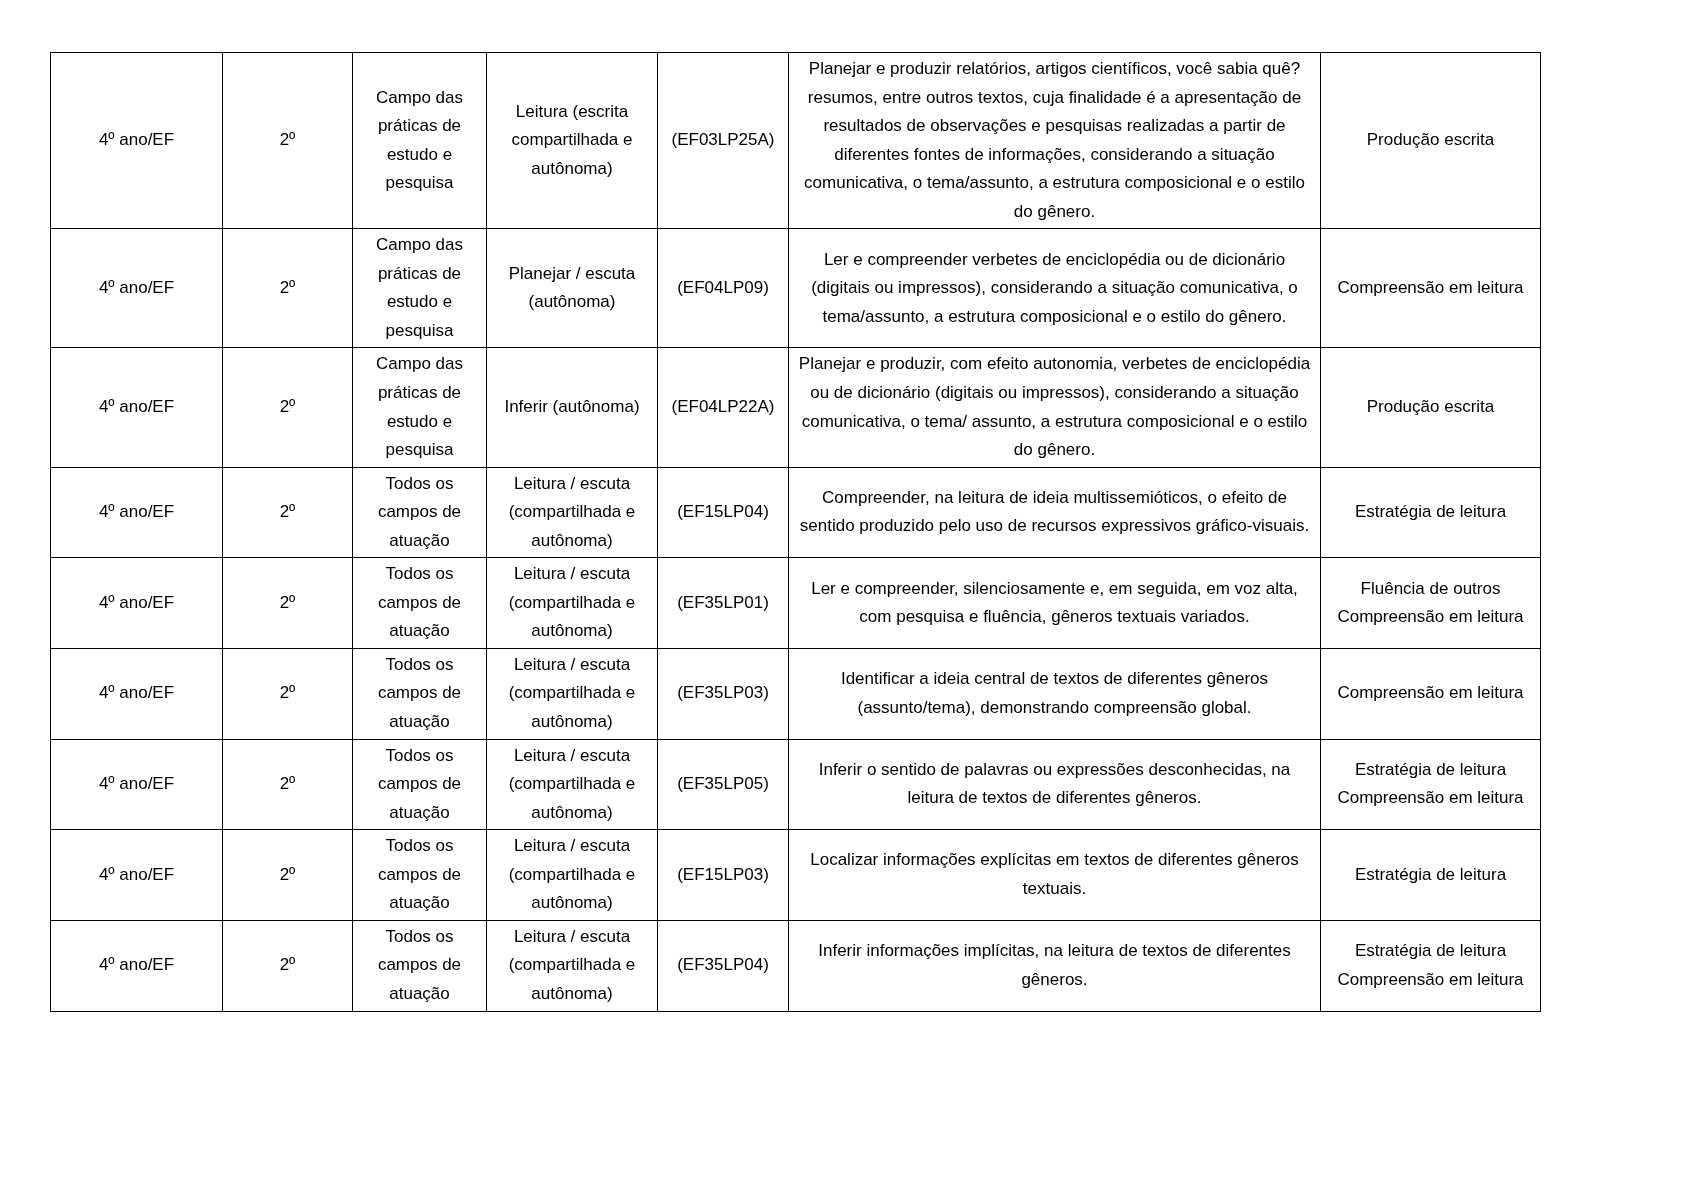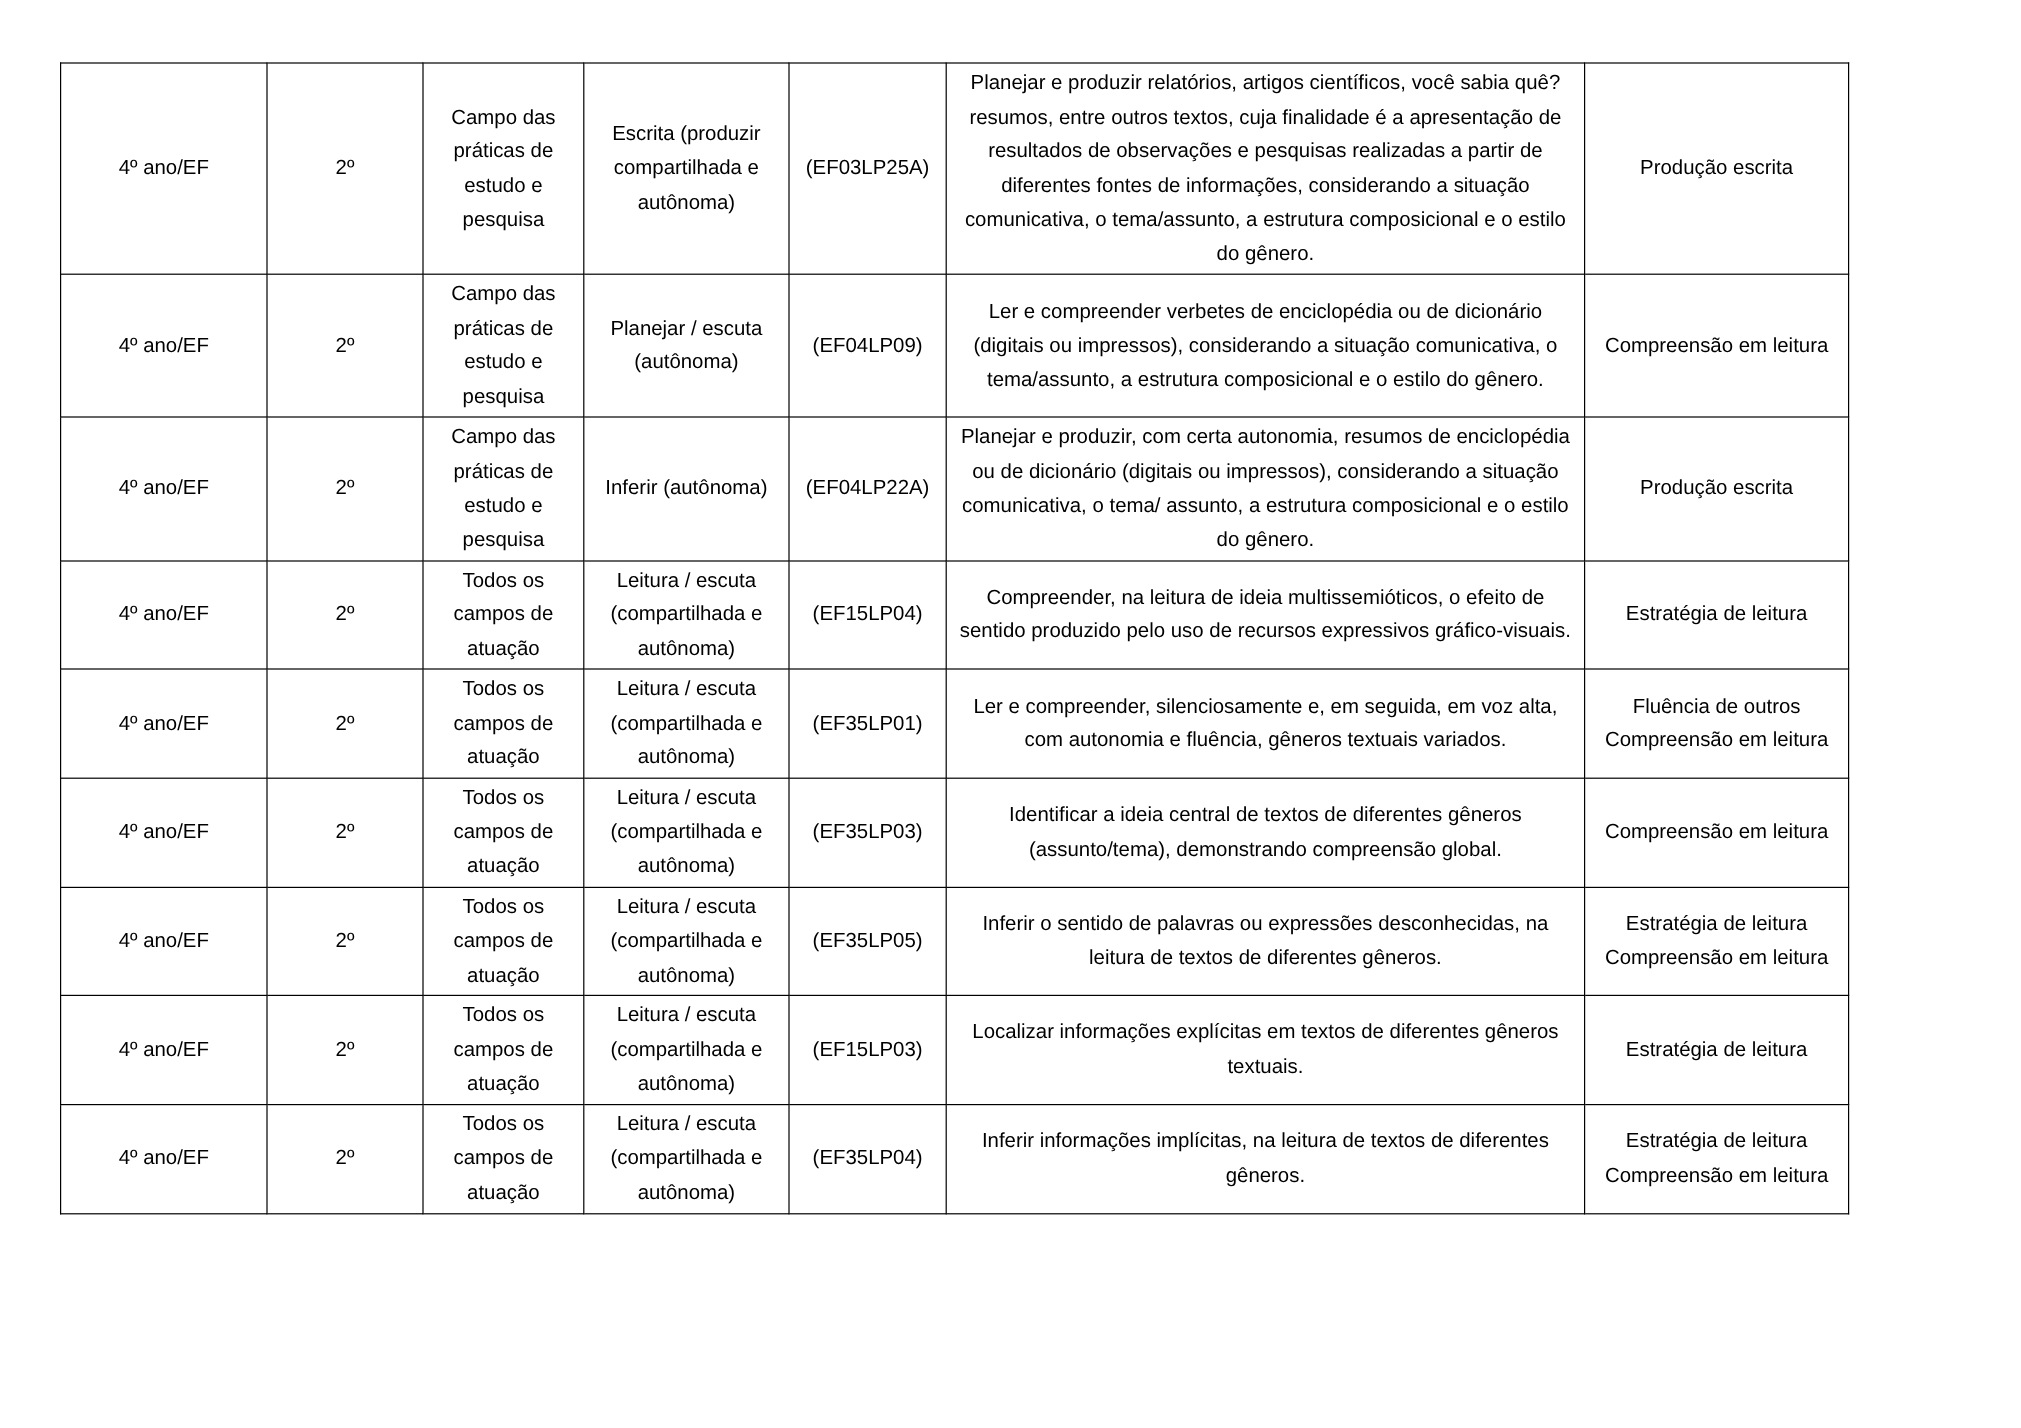--- a/index.html
+++ b/index.html
@@ -51,59 +51,59 @@
       <col style="width:171px">
       <col style="width:131px">
       <col style="width:532px">
       <col style="width:220px">
     </colgroup>
     <tbody>
         <tr>
     <td class="c-grade">4º ano/EF</td>
     <td class="c-bimester">2º</td>
     <td class="c-field">Campo das práticas de estudo e pesquisa</td>
-    <td class="c-practice">Escrita (produzir compartilhada e autônoma)</td>
+    <td class="c-practice">Leitura (escrita compartilhada e autônoma)</td>
     <td class="c-code">(EF03LP25A)</td>
     <td class="c-skill">Planejar e produzir relatórios, artigos científicos, você sabia quê? resumos, entre outros textos, cuja finalidade é a apresentação de resultados de observações e pesquisas realizadas a partir de diferentes fontes de informações, considerando a situação comunicativa, o tema/assunto, a estrutura composicional e o estilo do gênero.</td>
     <td class="c-object">Produção escrita</td>
   </tr>
         <tr>
     <td class="c-grade">4º ano/EF</td>
     <td class="c-bimester">2º</td>
     <td class="c-field">Campo das práticas de estudo e pesquisa</td>
     <td class="c-practice">Planejar / escuta (autônoma)</td>
     <td class="c-code">(EF04LP09)</td>
     <td class="c-skill">Ler e compreender verbetes de enciclopédia ou de dicionário (digitais ou impressos), considerando a situação comunicativa, o tema/assunto, a estrutura composicional e o estilo do gênero.</td>
     <td class="c-object">Compreensão em leitura</td>
   </tr>
         <tr>
     <td class="c-grade">4º ano/EF</td>
     <td class="c-bimester">2º</td>
     <td class="c-field">Campo das práticas de estudo e pesquisa</td>
     <td class="c-practice">Inferir (autônoma)</td>
     <td class="c-code">(EF04LP22A)</td>
-    <td class="c-skill">Planejar e produzir, com certa autonomia, resumos de enciclopédia ou de dicionário (digitais ou impressos), considerando a situação comunicativa, o tema/ assunto, a estrutura composicional e o estilo do gênero.</td>
+    <td class="c-skill">Planejar e produzir, com efeito autonomia, verbetes de enciclopédia ou de dicionário (digitais ou impressos), considerando a situação comunicativa, o tema/ assunto, a estrutura composicional e o estilo do gênero.</td>
     <td class="c-object">Produção escrita</td>
   </tr>
         <tr>
     <td class="c-grade">4º ano/EF</td>
     <td class="c-bimester">2º</td>
     <td class="c-field">Todos os campos de atuação</td>
     <td class="c-practice">Leitura / escuta (compartilhada e autônoma)</td>
     <td class="c-code">(EF15LP04)</td>
     <td class="c-skill">Compreender, na leitura de ideia multissemióticos, o efeito de sentido produzido pelo uso de recursos expressivos gráfico-visuais.</td>
     <td class="c-object">Estratégia de leitura</td>
   </tr>
         <tr>
     <td class="c-grade">4º ano/EF</td>
     <td class="c-bimester">2º</td>
     <td class="c-field">Todos os campos de atuação</td>
     <td class="c-practice">Leitura / escuta (compartilhada e autônoma)</td>
     <td class="c-code">(EF35LP01)</td>
-    <td class="c-skill">Ler e compreender, silenciosamente e, em seguida, em voz alta, com autonomia e fluência, gêneros textuais variados.</td>
+    <td class="c-skill">Ler e compreender, silenciosamente e, em seguida, em voz alta, com pesquisa e fluência, gêneros textuais variados.</td>
     <td class="c-object">Fluência de outros
 Compreensão em leitura</td>
   </tr>
         <tr>
     <td class="c-grade">4º ano/EF</td>
     <td class="c-bimester">2º</td>
     <td class="c-field">Todos os campos de atuação</td>
     <td class="c-practice">Leitura / escuta (compartilhada e autônoma)</td>
     <td class="c-code">(EF35LP03)</td>
     <td class="c-skill">Identificar a ideia central de textos de diferentes gêneros (assunto/tema), demonstrando compreensão global.</td>

